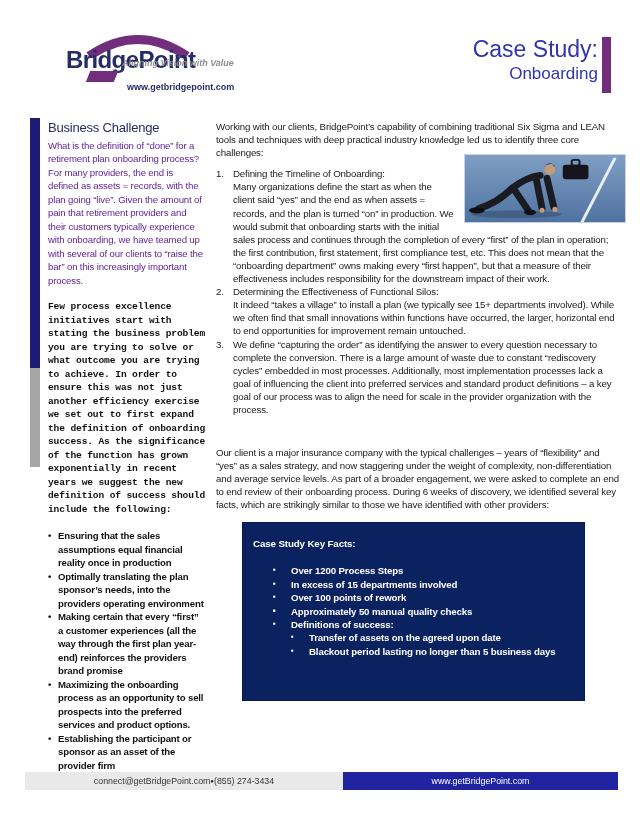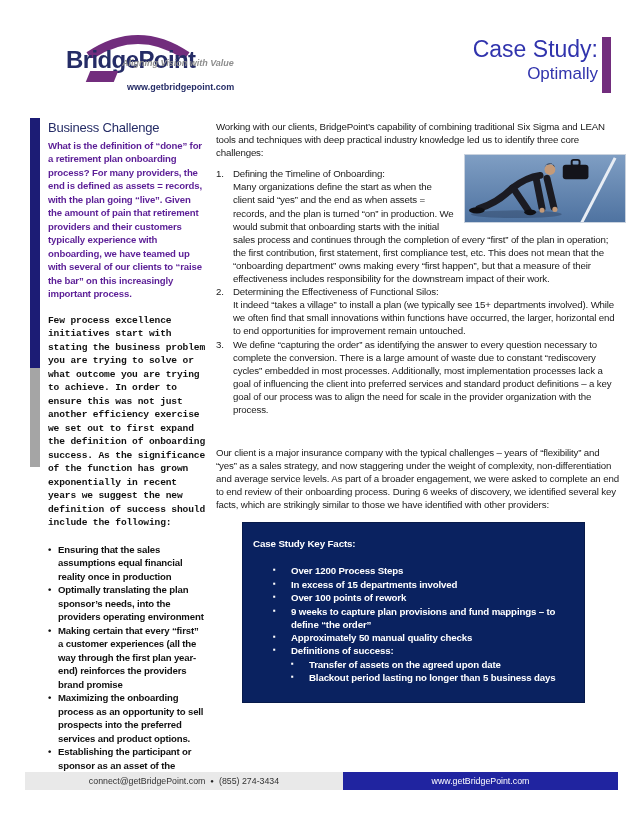--- a/index.html
+++ b/index.html
@@ -21,21 +21,21 @@
   .case-title .l1{font-size:23px;line-height:27px;}
   .case-title .l2{font-size:17px;line-height:21px;}
   .title-bar{position:absolute;left:602px;top:37px;width:9px;height:56px;background:#722d7d;}
 
   
   .side-rule-navy{position:absolute;left:30px;top:118px;width:10px;height:250px;background:#1c1c75;}
   .side-rule-gray{position:absolute;left:30px;top:368px;width:10px;height:99px;background:#a5a5a5;}
   .sidebar{position:absolute;left:48px;top:121px;width:157px;font-size:9.6px;
            line-height:13.5px;letter-spacing:-0.15px;}
   .sb-heading{font-size:13px;font-weight:normal;color:#252c66;margin:0 0 4px 0;letter-spacing:-0.2px;}
-  .sb-intro{color:#5b1e96;font-weight:bold;margin:0 0 13px 0;}
+  .sb-intro{color:#5b1e96;font-weight:normal;margin:0 0 13px 0;}
   .sb-body{color:#111111;font-weight:bold;margin:0 0 13px 0;font-family:Liberation Mono, monospace;}
   .sb-list{margin:0;padding:0;}
   .sb-item{position:relative;padding-left:10px;color:#111111;font-weight:bold;}
   .sb-item .marker{position:absolute;left:0;top:0;}
 
   
   .main{position:absolute;left:216px;top:120px;width:406px;font-size:9.7px;
         line-height:13.1px;letter-spacing:-0.15px;color:#1a1a1a;}
   .intro{margin:0 0 8px 0;}
   .photo-wrap{float:right;width:162px;height:69px;margin:-13px -4px 8px 10px;
@@ -51,21 +51,21 @@
              background:#0a2260;border:1px solid #071a4a;color:#ffffff;
              padding:15px 8px 16px 10px;font-weight:bold;line-height:12.9px;}
   .facts-title{font-size:9.8px;margin:0 0 15px 0;}
   .fact-item{position:relative;padding-left:38px;margin-bottom:0.5px;}
   .fact-item .marker{position:absolute;left:20px;top:-1px;font-size:8px;}
   .fact-sub{position:relative;padding-left:56px;margin-bottom:0.5px;}
   .fact-sub .marker{position:absolute;left:38px;top:-1px;font-size:8px;}
 
   
   .footer-gray{position:absolute;left:25px;top:772px;width:318px;height:18px;background:#e9e9e9;
-               display:flex;align-items:center;justify-content:center;gap:5px;
+               display:flex;align-items:center;justify-content:center;
                font-size:8.8px;color:#333333;}
   .footer-gray .dot{font-size:6px;color:#222222;}
   .footer-navy{position:absolute;left:343px;top:772px;width:275px;height:18px;background:#2024a0;
                display:flex;align-items:center;justify-content:center;
                font-size:8.8px;color:#ffffff;}
 </style>
 </head>
 <body>
 
 <div class="page">
@@ -75,21 +75,21 @@
       <path d="M7,24 Q56,-9 105,24" stroke="#722d7d" stroke-width="9" fill="none"></path>
     </svg>
     <div class="logo-name">BridgePoint</div>
     <div class="logo-para"></div>
     <div class="logo-tagline">Aligning Vision with Value</div>
     <div class="logo-url">www.getbridgepoint.com</div>
   </div>
 
   <div class="case-title">
     <div class="l1">Case Study:</div>
-    <div class="l2">Optimally</div>
+    <div class="l2">Onboarding</div>
   </div>
   <div class="title-bar"></div>
 
   <div class="side-rule-navy"></div>
   <div class="side-rule-gray"></div>
 
   <div class="sidebar">
     <div class="sb-heading">Business Challenge</div>
     <p class="sb-intro">What is the definition of “done” for a retirement plan onboarding process?  For many providers, the end is defined as assets = records, with the plan going “live”.  Given the amount of pain that retirement providers and their customers typically experience with onboarding, we have teamed up with several of our clients to “raise the bar” on this increasingly important process.</p>
     <p class="sb-body">Few process excellence initiatives start with stating the business problem you are trying to solve or what outcome you are trying to achieve.  In order to ensure this was not just another efficiency exercise we set out to first expand the definition of onboarding success.  As the significance of the function has grown exponentially in recent years we suggest the new definition of success should include the following:</p>
@@ -177,21 +177,20 @@
       <div class="fact-item">
         <span class="marker">▪</span>
         <span>In excess of 15 departments involved</span>
       </div>
       <div class="fact-item">
         <span class="marker">▪</span>
         <span>Over 100 points of rework</span>
       </div>
       <div class="fact-item">
         <span class="marker">▪</span>
-        <span>9 weeks to capture plan provisions and fund mappings – to define “the order”</span>
       </div>
       <div class="fact-item">
         <span class="marker">▪</span>
         <span>Approximately 50 manual quality checks</span>
       </div>
       <div class="fact-item">
         <span class="marker">▪</span>
         <span>Definitions of success:</span>
       </div>
       <div class="fact-sub">

